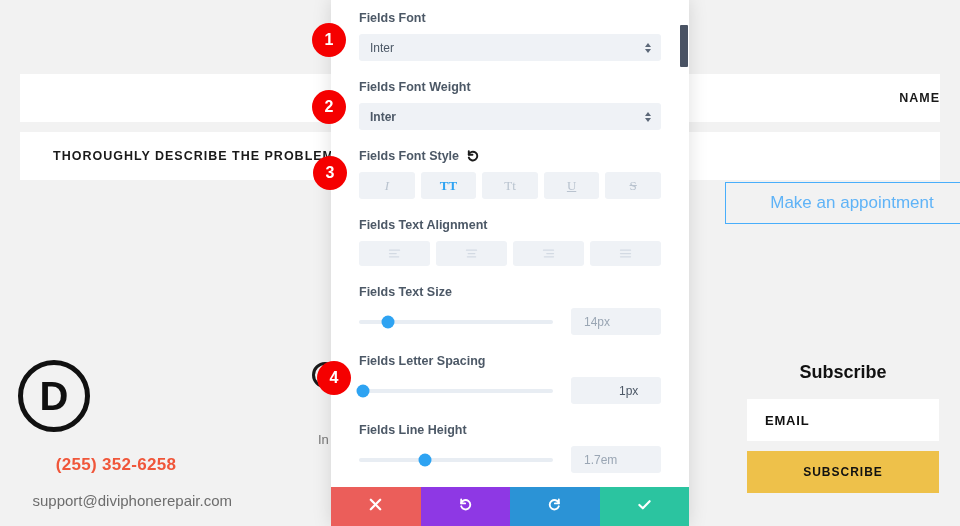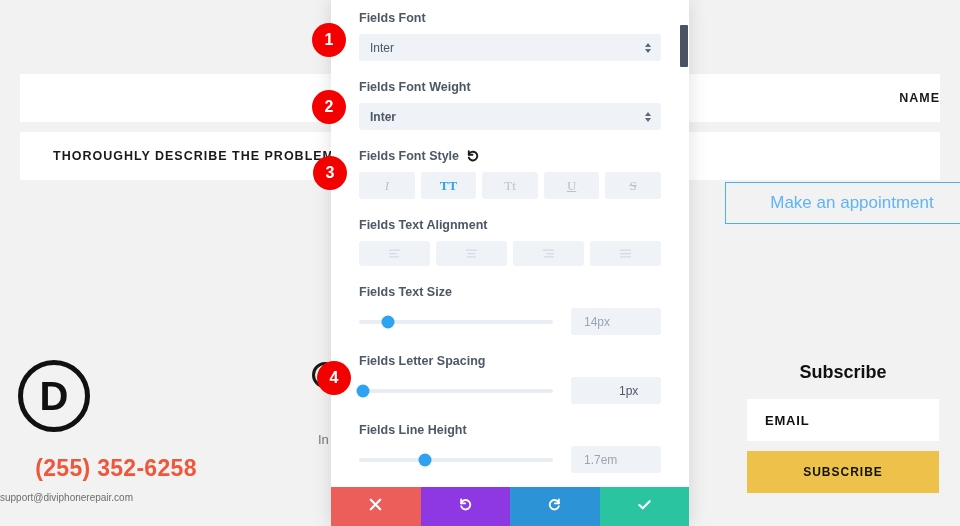--- a/index.html
+++ b/index.html
@@ -50,26 +50,26 @@
     width: 72px; height: 72px;
     border: 5px solid #111;
     border-radius: 50%;
     display: flex; align-items: center; justify-content: center;
     font-size: 40px; font-weight: bold; color: #111;
     font-family: "Liberation Sans", sans-serif;
   }
   .phone {
     position: absolute; left: 0; top: 455px; width: 232px;
     text-align: center;
-    color: #f0563a; font-size: 23px; font-weight: bold;
+    color: #f0563a; font-size: 17px; font-weight: bold;
     letter-spacing: 0.3px;
   }
   .email-txt {
     position: absolute; left: 0; top: 492px; width: 232px;
-    text-align: left; color: #6d6d6d; font-size: 10px;
+    text-align: right; color: #6d6d6d; font-size: 15px;
   }
   .hidden-snip {
     position: absolute; color: #777; font-size: 13px;
   }
   #snip-in { left: 318px; top: 432px; }
   #snip-circle {
     left: 312px; top: 362px; width: 26px; height: 26px;
     border: 3px solid #1a1a1a; border-radius: 50%;
   }
 

